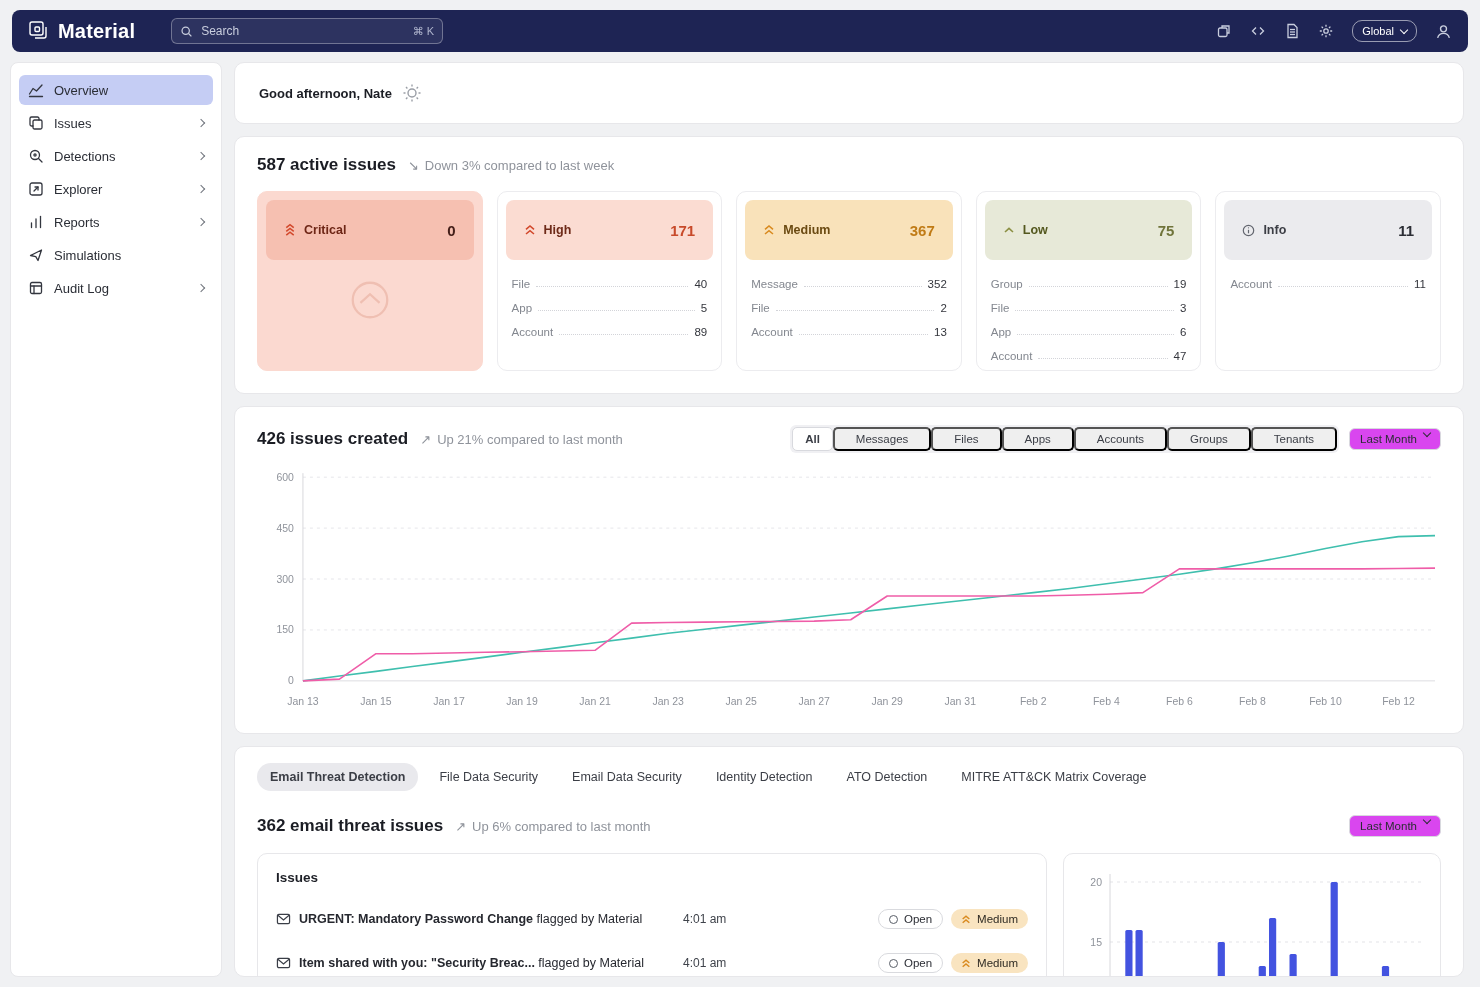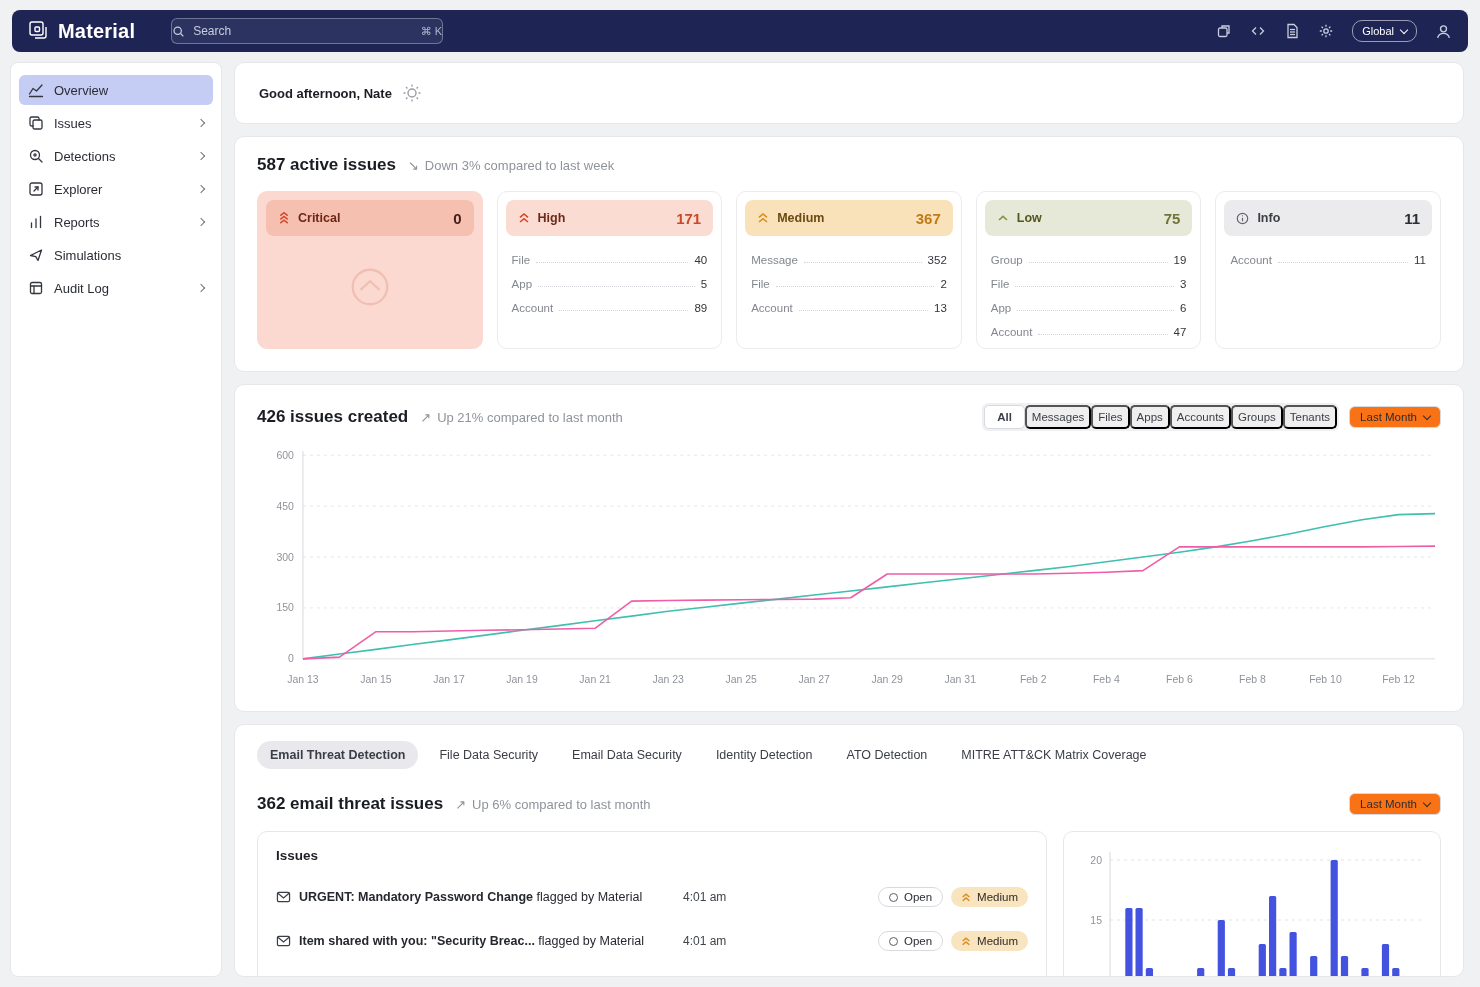--- a/index.html
+++ b/index.html
@@ -6,21 +6,21 @@
   html,body { width:1480px; height:987px; overflow:hidden; }
   body { background:#f0f1f3; font-family:"Liberation Sans", sans-serif; color:#23252c; }
 
   
   .topbar { margin:10px 12px 0; height:42px; background:#1e2454; border-radius:8px;
             display:flex; align-items:center; padding:0 16px; }
   .brand { display:flex; align-items:center; gap:8px; color:#fff; }
   .brand-name { font-size:20px; font-weight:700; letter-spacing:.2px; }
   .search { margin-left:36px; width:272px; height:26px; display:flex; align-items:center; gap:8px;
             background:rgba(255,255,255,.07); border:1px solid rgba(255,255,255,.32);
-            border-radius:6px; padding:0 0; color:#c9cede; font-size:12px; cursor:text; }
+            border-radius:6px; padding:0 8px; color:#c9cede; font-size:12px; cursor:text; }
   .search-kbd { margin-left:auto; font-size:11px; color:#aeb4cc; }
   .top-actions { margin-left:auto; display:flex; align-items:center; gap:18px; }
   .icon-btn { background:none; border:none; cursor:pointer; display:flex; align-items:center; color:#c9cede; }
   .global-btn { display:flex; align-items:center; gap:7px; color:#fff; font-size:11px;
             border:1px solid rgba(255,255,255,.55); background:none; border-radius:10px;
             padding:4px 9px; cursor:pointer; }
   .chev { width:6px; height:6px; border-right:1.3px solid currentColor; border-bottom:1.3px solid currentColor;
           transform:rotate(45deg); margin-top:-3px; display:inline-block; }
   .chev.right { transform:rotate(-45deg); margin-top:0; }
 
@@ -43,41 +43,41 @@
   
   .sec-title { font-size:17px; font-weight:700; color:#1b1d24; }
   .trend { display:flex; align-items:center; gap:6px; font-size:13px; color:#8f939b; }
   .trend .arrow { font-size:13px; }
 
   
   .active-card { padding:18px 22px 22px; }
   .title-row { display:flex; align-items:center; gap:12px; }
   .sev-grid { display:grid; grid-template-columns:repeat(5,1fr); gap:14px; margin-top:16px; }
   .sev-card { border:1px solid #ececef; border-radius:10px; padding:8px; min-height:158px; position:relative; cursor:pointer; }
-  .sev-head { border-radius:8px; height:36px; display:flex; align-items:center; justify-content:space-between;
-              padding:0 12px; }
+  .sev-head { border-radius:8px; height:60px; display:flex; align-items:center; justify-content:space-between;
+              padding:0 18px; }
   .sev-left { display:flex; align-items:center; gap:8px; font-size:12.5px; font-weight:600; }
   .sev-count { font-size:15px; font-weight:700; }
   .sev-breakdown { padding:6px 6px 0; }
   .bk-row { display:flex; align-items:flex-end; height:24px; font-size:11.5px; }
   .bk-label { color:#83878f; }
   .bk-leader { flex:1; border-bottom:1px dotted #d3d4d9; margin:0 6px 3px; }
   .bk-value { color:#33353c; }
   .ghost { position:absolute; left:50%; top:62%; transform:translate(-50%,-50%); opacity:.45; }
 
   
   .created-card { padding:18px 22px 14px; }
   .created-head { display:flex; align-items:center; justify-content:space-between;gap:24px; }
   .head-left { display:flex; align-items:center; gap:12px; }
   .head-controls { display:flex; align-items:center; gap:10px; }
   .seg { display:flex; background:#f0f0f3; border-radius:6px; padding:2px; }
-  .seg-item { padding:4px 5px; font-size:11.5px; color:#3b3e46; border-radius:5px; cursor:pointer; white-space:nowrap; }
+  .seg-item { padding:4px 21px; font-size:11.5px; color:#3b3e46; border-radius:5px; cursor:pointer; white-space:nowrap; }
   .seg-item.active { background:#fff; border:1px solid #d8d9de; padding:3px 12px; font-weight:700; }
-  .select { display:flex; align-items:center; gap:7px; border:1px solid #d8d9de; border-radius:6px;
-            padding:4px 10px; font-size:11.5px; background:#f97316; cursor:pointer; color:#2b2d34; }
+  .select { display:flex; align-items:flex-start; gap:7px; border:1px solid #d8d9de; border-radius:6px;
+            padding:4px 10px; font-size:11.5px; background:#d946ef; cursor:pointer; color:#2b2d34; }
   svg text { font-family:"Liberation Sans", sans-serif; }
 
   
   .bottom-card { padding:16px 22px 0; flex:1; overflow:hidden; }
   .det-tabs { display:flex; align-items:center; gap:8px; }
   .det-tab { font-size:12.5px; color:#3b3e46; padding:7px 13px; border-radius:16px; cursor:pointer; white-space:nowrap; }
   .det-tab.active { background:#e9e9ed; font-weight:700; }
   .email-head { display:flex; align-items:center; justify-content:space-between; margin-top:24px; }
   .panels { display:flex; gap:16px; margin-top:16px; }
   .issues-panel { flex:0 0 790px; border:1px solid #e7e7ea; border-radius:10px; padding:16px 18px; }

